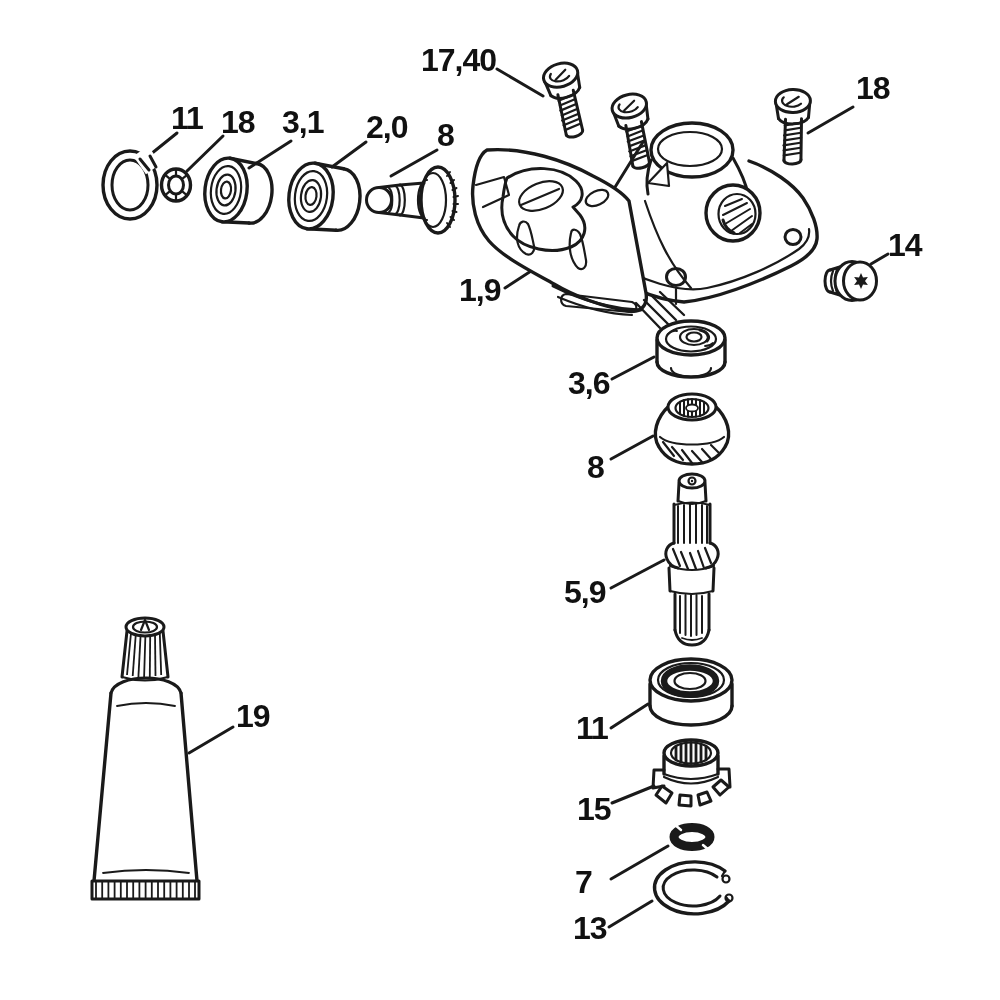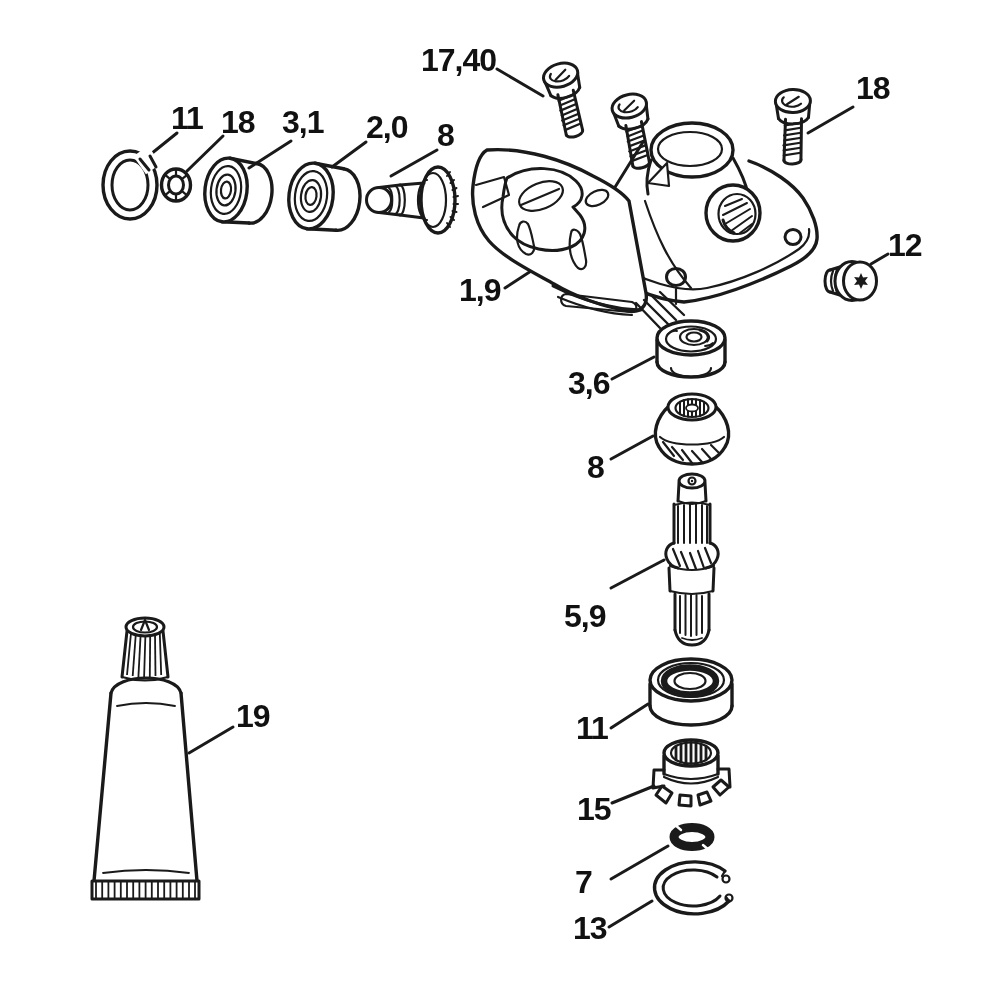--- a/index.html
+++ b/index.html
@@ -367,23 +367,23 @@
 </svg>
 
 <div class="lbl" style="left:421px;top:44px;">17,40</div>
 <div class="lbl" style="left:856px;top:72px;">18</div>
 <div class="lbl" style="left:171px;top:102px;">11</div>
 <div class="lbl" style="left:221px;top:106px;">18</div>
 <div class="lbl" style="left:282px;top:106px;">3,1</div>
 <div class="lbl" style="left:366px;top:111px;">2,0</div>
 <div class="lbl" style="left:437px;top:119px;">8</div>
 <div class="lbl" style="left:459px;top:274px;">1,9</div>
-<div class="lbl" style="left:888px;top:229px;">12</div>
+<div class="lbl" style="left:888px;top:229px;">14</div>
 <div class="lbl" style="left:568px;top:367px;">3,6</div>
 <div class="lbl" style="left:587px;top:451px;">8</div>
-<div class="lbl" style="left:564px;top:600px;">5,9</div>
+<div class="lbl" style="left:564px;top:576px;">5,9</div>
 <div class="lbl" style="left:576px;top:712px;">11</div>
 <div class="lbl" style="left:577px;top:793px;">15</div>
 <div class="lbl" style="left:575px;top:866px;">7</div>
 <div class="lbl" style="left:573px;top:912px;">13</div>
 <div class="lbl" style="left:236px;top:700px;">19</div>
 
 </div>
 
 </body></html>

